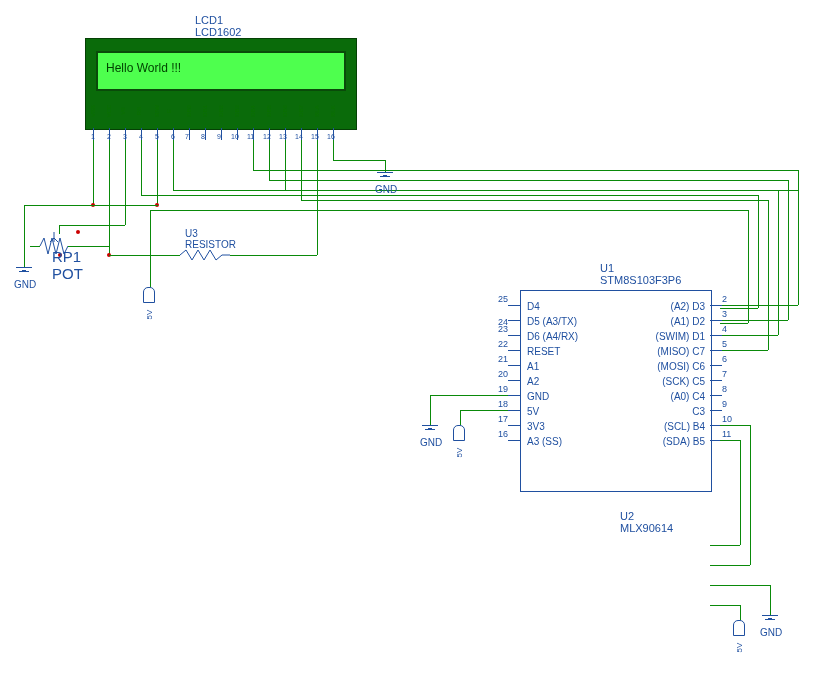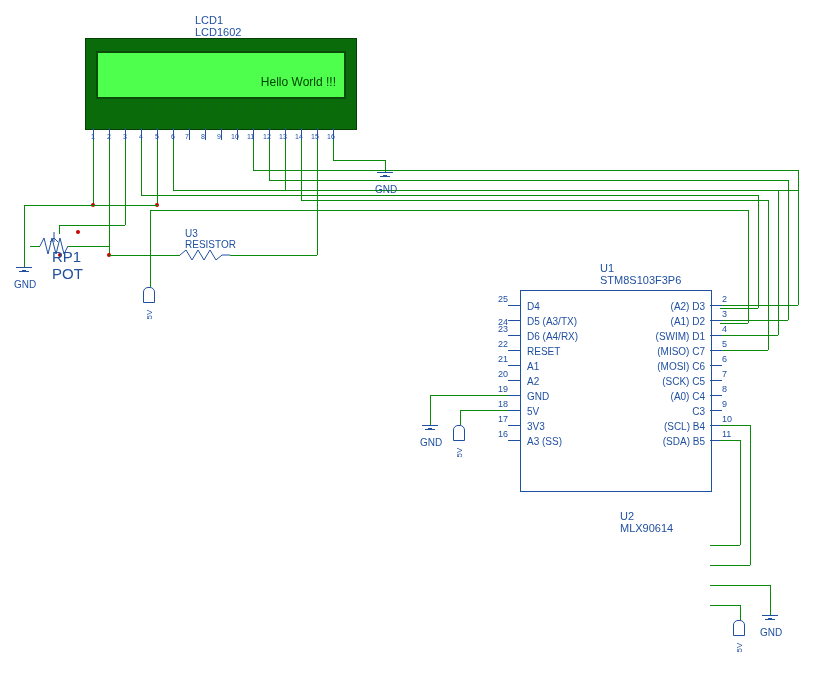--- a/index.html
+++ b/index.html
@@ -29,23 +29,22 @@
   .lcd-screen {
     position: absolute;
     left: 10px;
     top: 12px;
     width: 250px;
     height: 40px;
     background: #4eff4e;
     border: 2px solid #0a4a0a;
     color: #004400;
     font-size: 12px;
-    padding: 22px 8px;
+    padding: 8px 8px;
     box-sizing: border-box;
-    text-align: right;
   }
   .lcd-label {
     position: absolute;
     top: 14px;
     left: 195px;
     font-size: 11px;
     color: #2050a0;
     line-height: 12px;
   }
   .wire {

